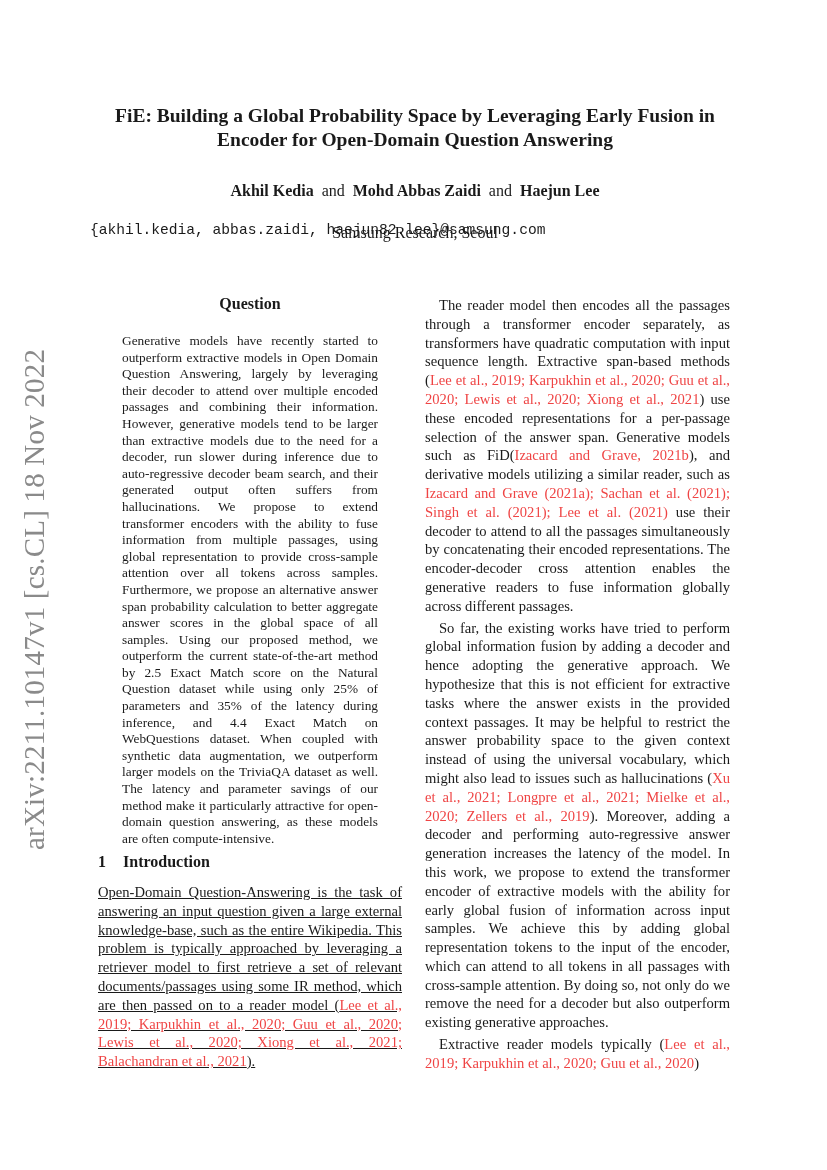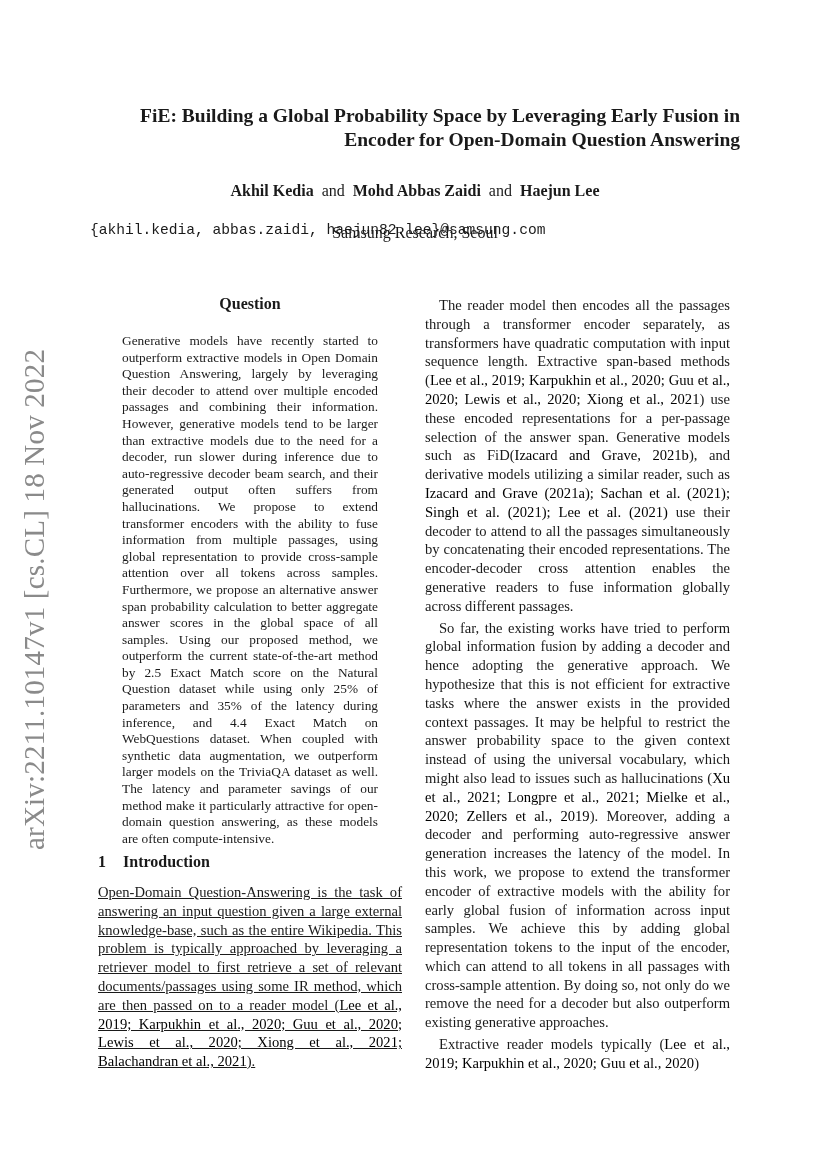--- a/index.html
+++ b/index.html
@@ -1,23 +1,23 @@
 <!DOCTYPE html>
 <html><head>
 <meta charset="utf-8">
 <style>
   html, body { margin: 0; padding: 0; background: #ffffff; }
   body { width: 827px; height: 1170px; position: relative; overflow: hidden;
          font-family: "Liberation Serif", "DejaVu Serif", serif; color: #1a1a1a; }
-  .cite { color: #000000; }
+  .cite { color: #ef4444; }
   .sidebar { position: absolute; left: 18px; top: 850px; width: 520px; height: 42px;
              transform-origin: 0 0; transform: rotate(-90deg);
              font-family: "Liberation Serif", serif; font-size: 29px; color: #8a8a8a;
              white-space: nowrap; letter-spacing: 0.2px; }
-  .title { position: absolute; left: 90px; top: 104px; width: 650px; text-align: right;
+  .title { position: absolute; left: 90px; top: 104px; width: 650px; text-align: center;
            font-weight: bold; font-size: 19.5px; line-height: 24px; }
   .authors { position: absolute; left: 90px; top: 181px; width: 650px; text-align: center;
              font-size: 16px; line-height: 20px; }
   .authors b { font-weight: bold; }
   .affil { position: absolute; left: 90px; top: 202px; width: 650px; text-align: center;
            font-size: 16px; margin-top: 22px; }
   .email { position: absolute; left: 90px; top: 222px; width: 650px; 
            font-family: "Liberation Mono", "DejaVu Sans Mono", monospace; font-size: 14.6px; }
   .abs-head { position: absolute; left: 122px; top: 295px; width: 256px; text-align: center;
               font-weight: bold; font-size: 16px; }

